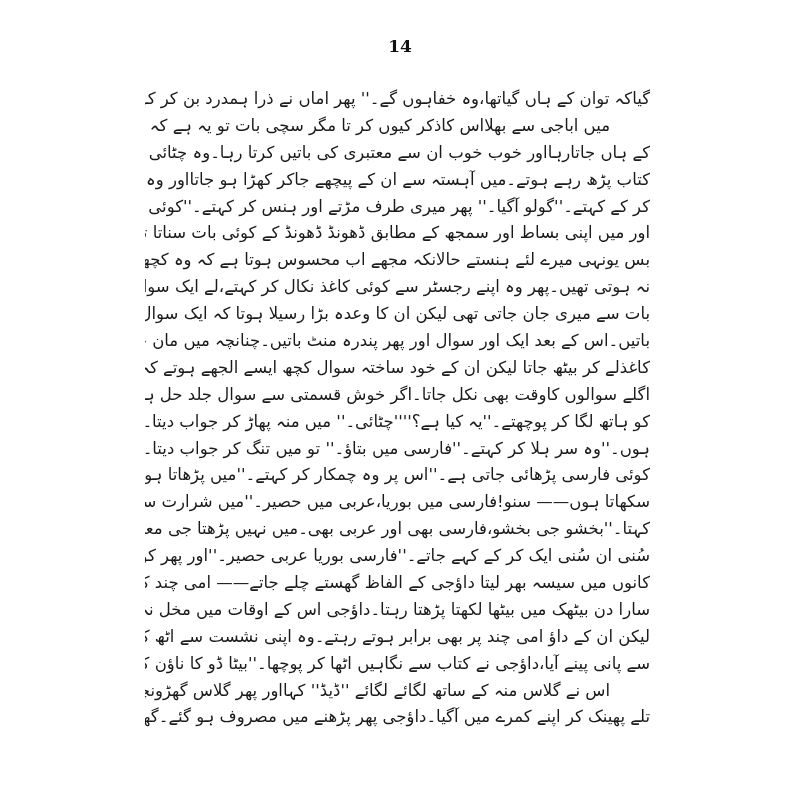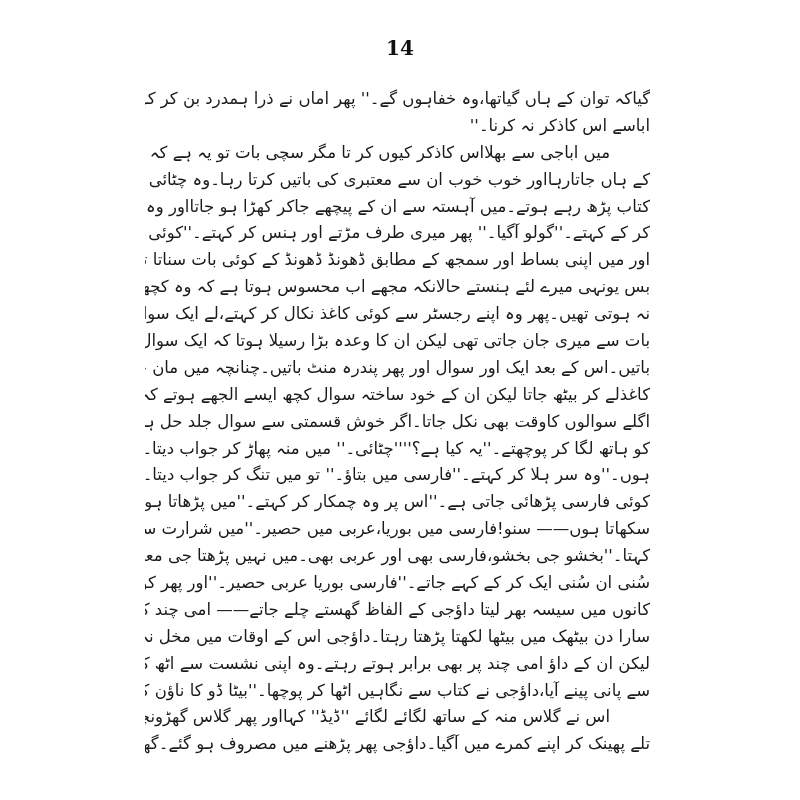--- a/index.html
+++ b/index.html
@@ -10,21 +10,21 @@
       color: #1a1a1a;
     }
     .page {
       position: absolute; left: 0; top: 0; width: 800px; height: 800px;
       background: #ffffff;
     }
     .page-number {
       position: absolute; left: 370px; top: 36px; width: 60px;
       text-align: center;
       font-family: "DejaVu Serif", serif; font-weight: bold;
-      font-size: 20px; color: #111;
+      font-size: 17px; color: #111;
     }
     .body-text {
       position: absolute; left: 145px; top: 86px; width: 505px;
       direction: rtl;
     }
     .line {
       height: 26.9px; line-height: 26.9px;
       font-size: 16.5px; white-space: nowrap; overflow: hidden;
       text-align: justify; text-align-last: justify;
       color: #1a1a1a;
@@ -33,21 +33,20 @@
     .line.indent { padding-right: 40px; }
   </style>
 </head>
 <body>
 
 <div class="page">
   <div class="page-number">14</div>
 
   <div class="body-text">
     <div class="line">گیاکہ توان کے ہاں گیاتھا،وہ خفاہوں گے۔'' پھر اماں نے ذرا ہمدرد بن کر کہا۔''اپنے</div>
-    <div class="line short">اباسے اس کاذکر نہ کرنا۔''</div>
     <div class="line indent">میں اباجی سے بھلااس کاذکر کیوں کر تا مگر سچی بات تو یہ ہے کہ میں داؤجی</div>
     <div class="line">کے ہاں جاتارہااور خوب خوب ان سے معتبری کی باتیں کرتا رہا۔وہ چٹائی بچھائے کوئی</div>
     <div class="line">کتاب پڑھ رہے ہوتے۔میں آہستہ سے ان کے پیچھے جاکر کھڑا ہو جاتااور وہ کتاب بند</div>
     <div class="line">کر کے کہتے۔''گولو آگیا۔'' پھر میری طرف مڑتے اور ہنس کر کہتے۔''کوئی گپ سنا۔''</div>
     <div class="line">اور میں اپنی بساط اور سمجھ کے مطابق ڈھونڈ ڈھونڈ کے کوئی بات سناتا تووہ خوب ہنستے۔</div>
     <div class="line">بس یونہی میرے لئے ہنستے حالانکہ مجھے اب محسوس ہوتا ہے کہ وہ کچھ دلچسپ باتیں بھی</div>
     <div class="line">نہ ہوتی تھیں۔پھر وہ اپنے رجسٹر سے کوئی کاغذ نکال کر کہتے،لے ایک سوال نکال۔اس</div>
     <div class="line">بات سے میری جان جاتی تھی لیکن ان کا وعدہ بڑا رسیلا ہوتا کہ ایک سوال اور پندرہ منٹ</div>
     <div class="line">باتیں۔اس کے بعد ایک اور سوال اور پھر پندرہ منٹ باتیں۔چنانچہ میں مان جاتااور</div>
     <div class="line">کاغذلے کر بیٹھ جاتا لیکن ان کے خود ساختہ سوال کچھ ایسے الجھے ہوتے کہ اگلی باتوں اور</div>

